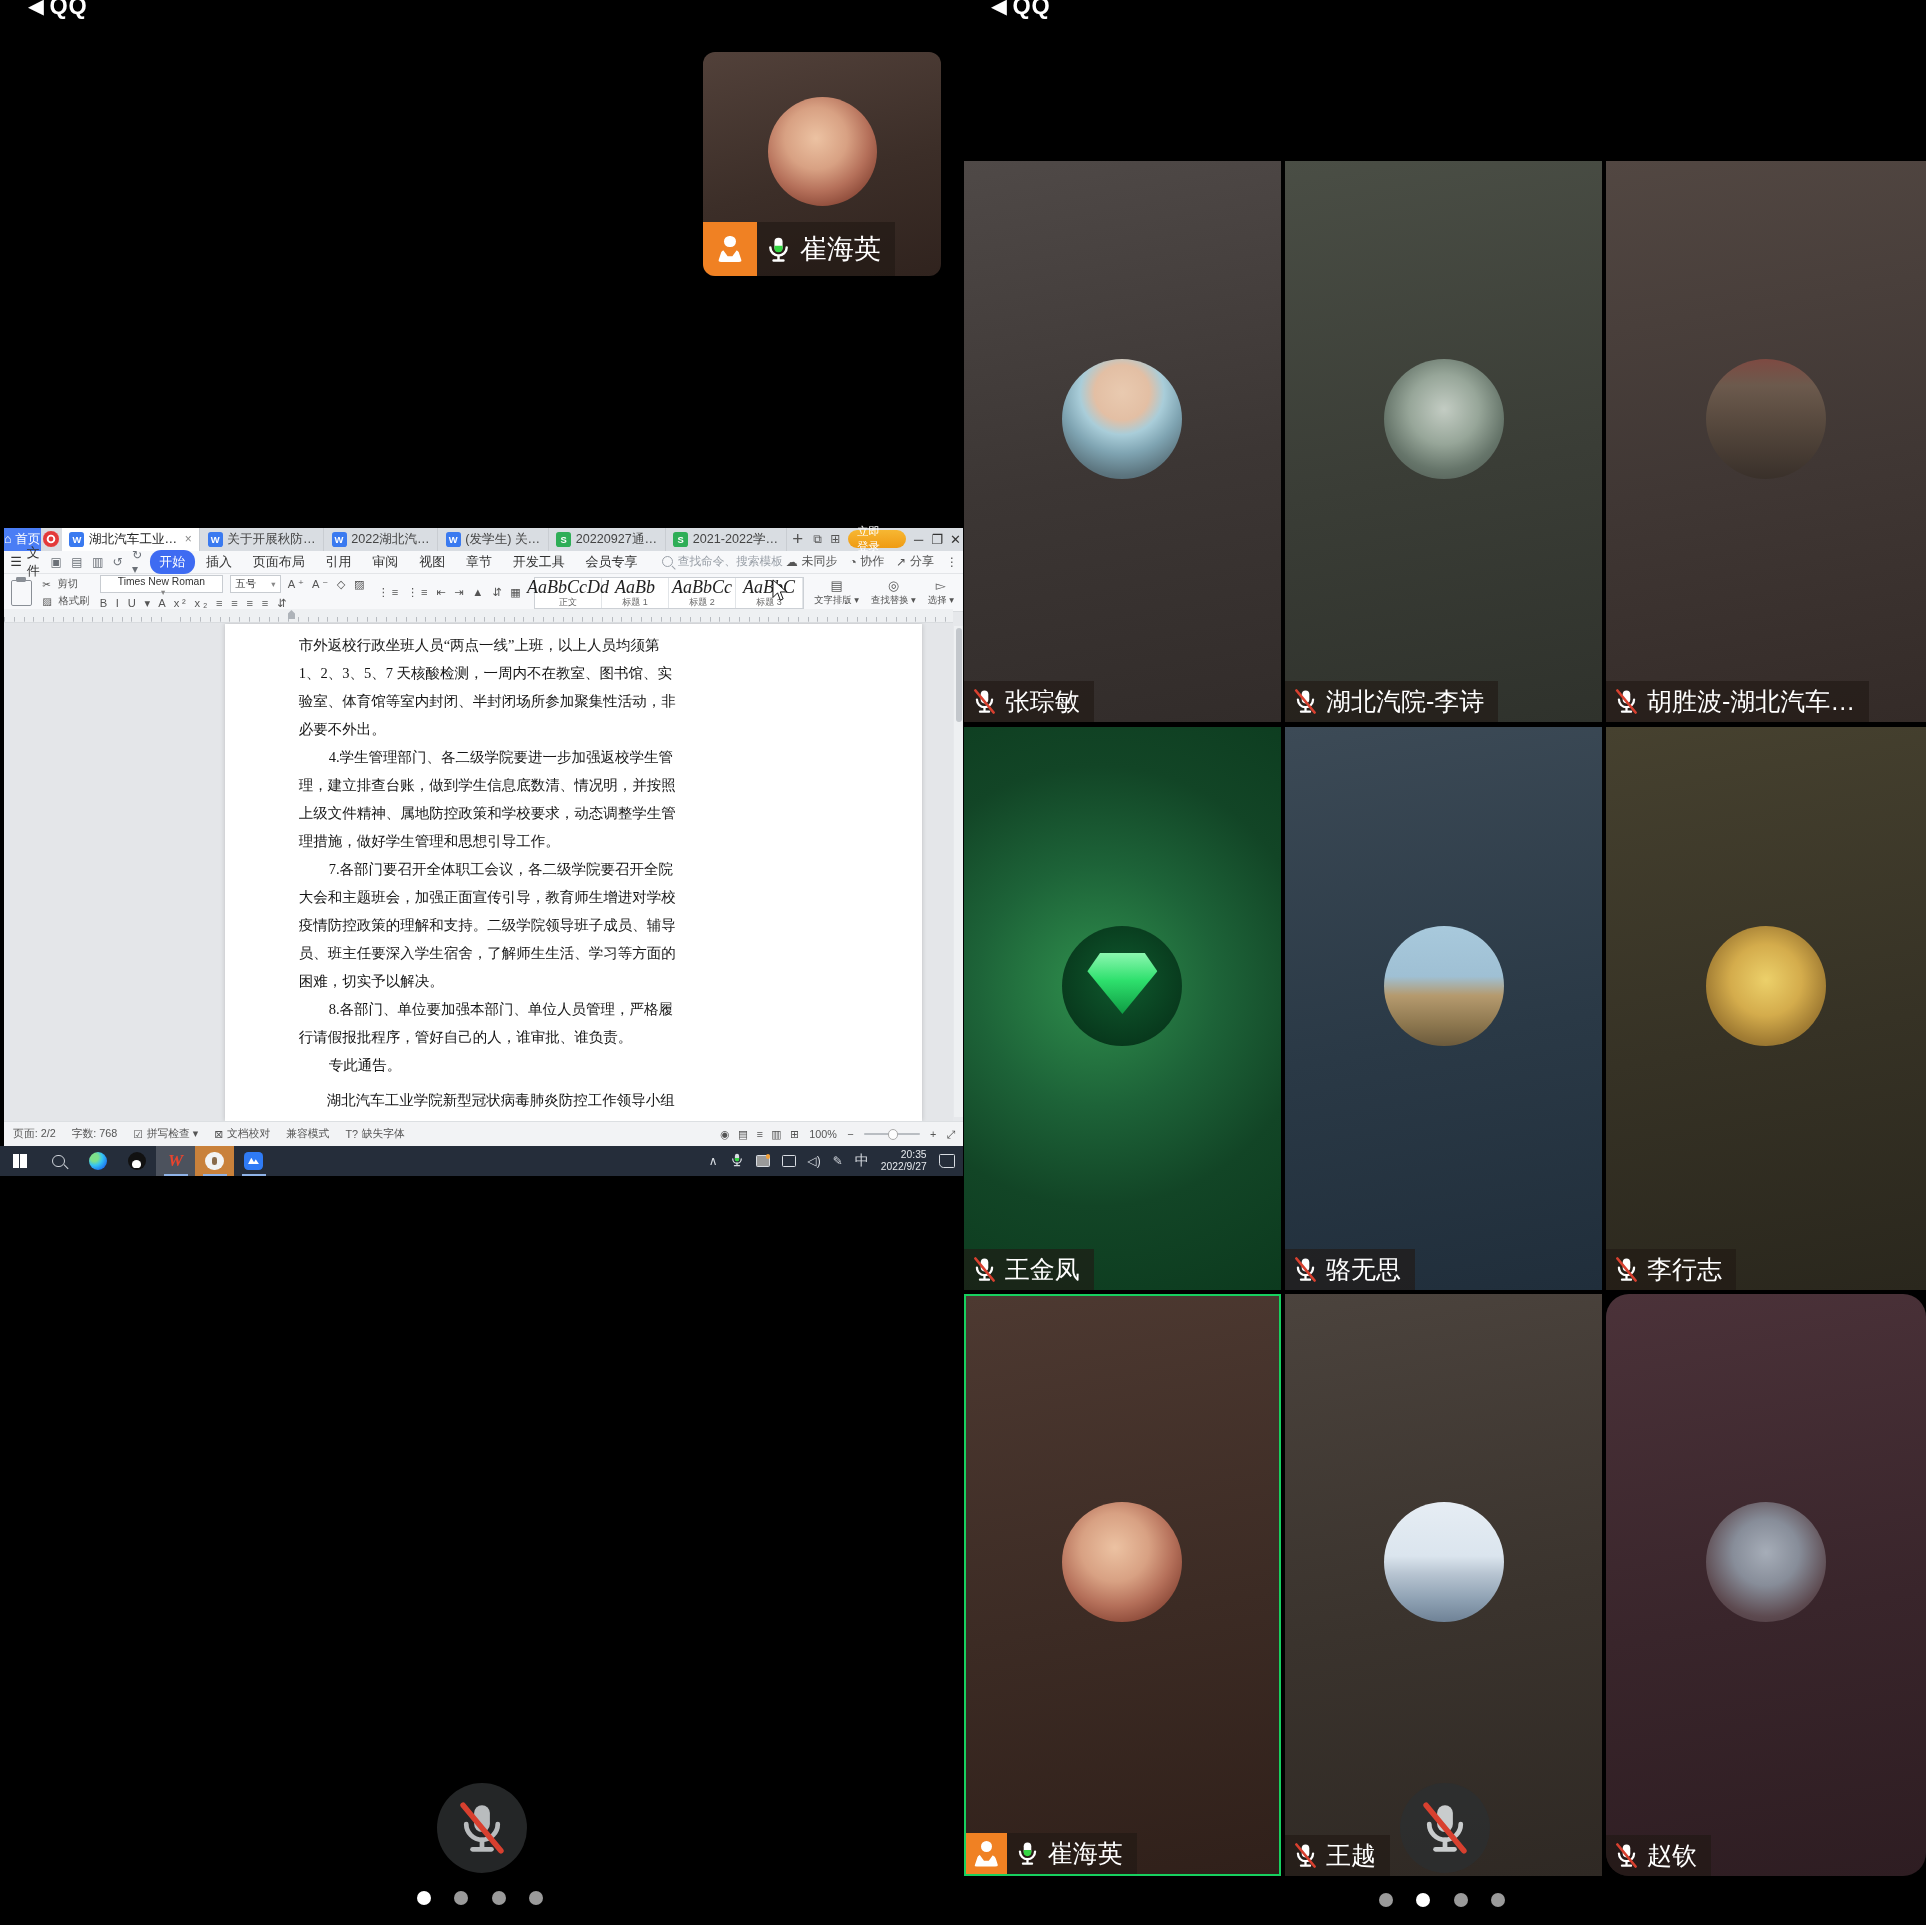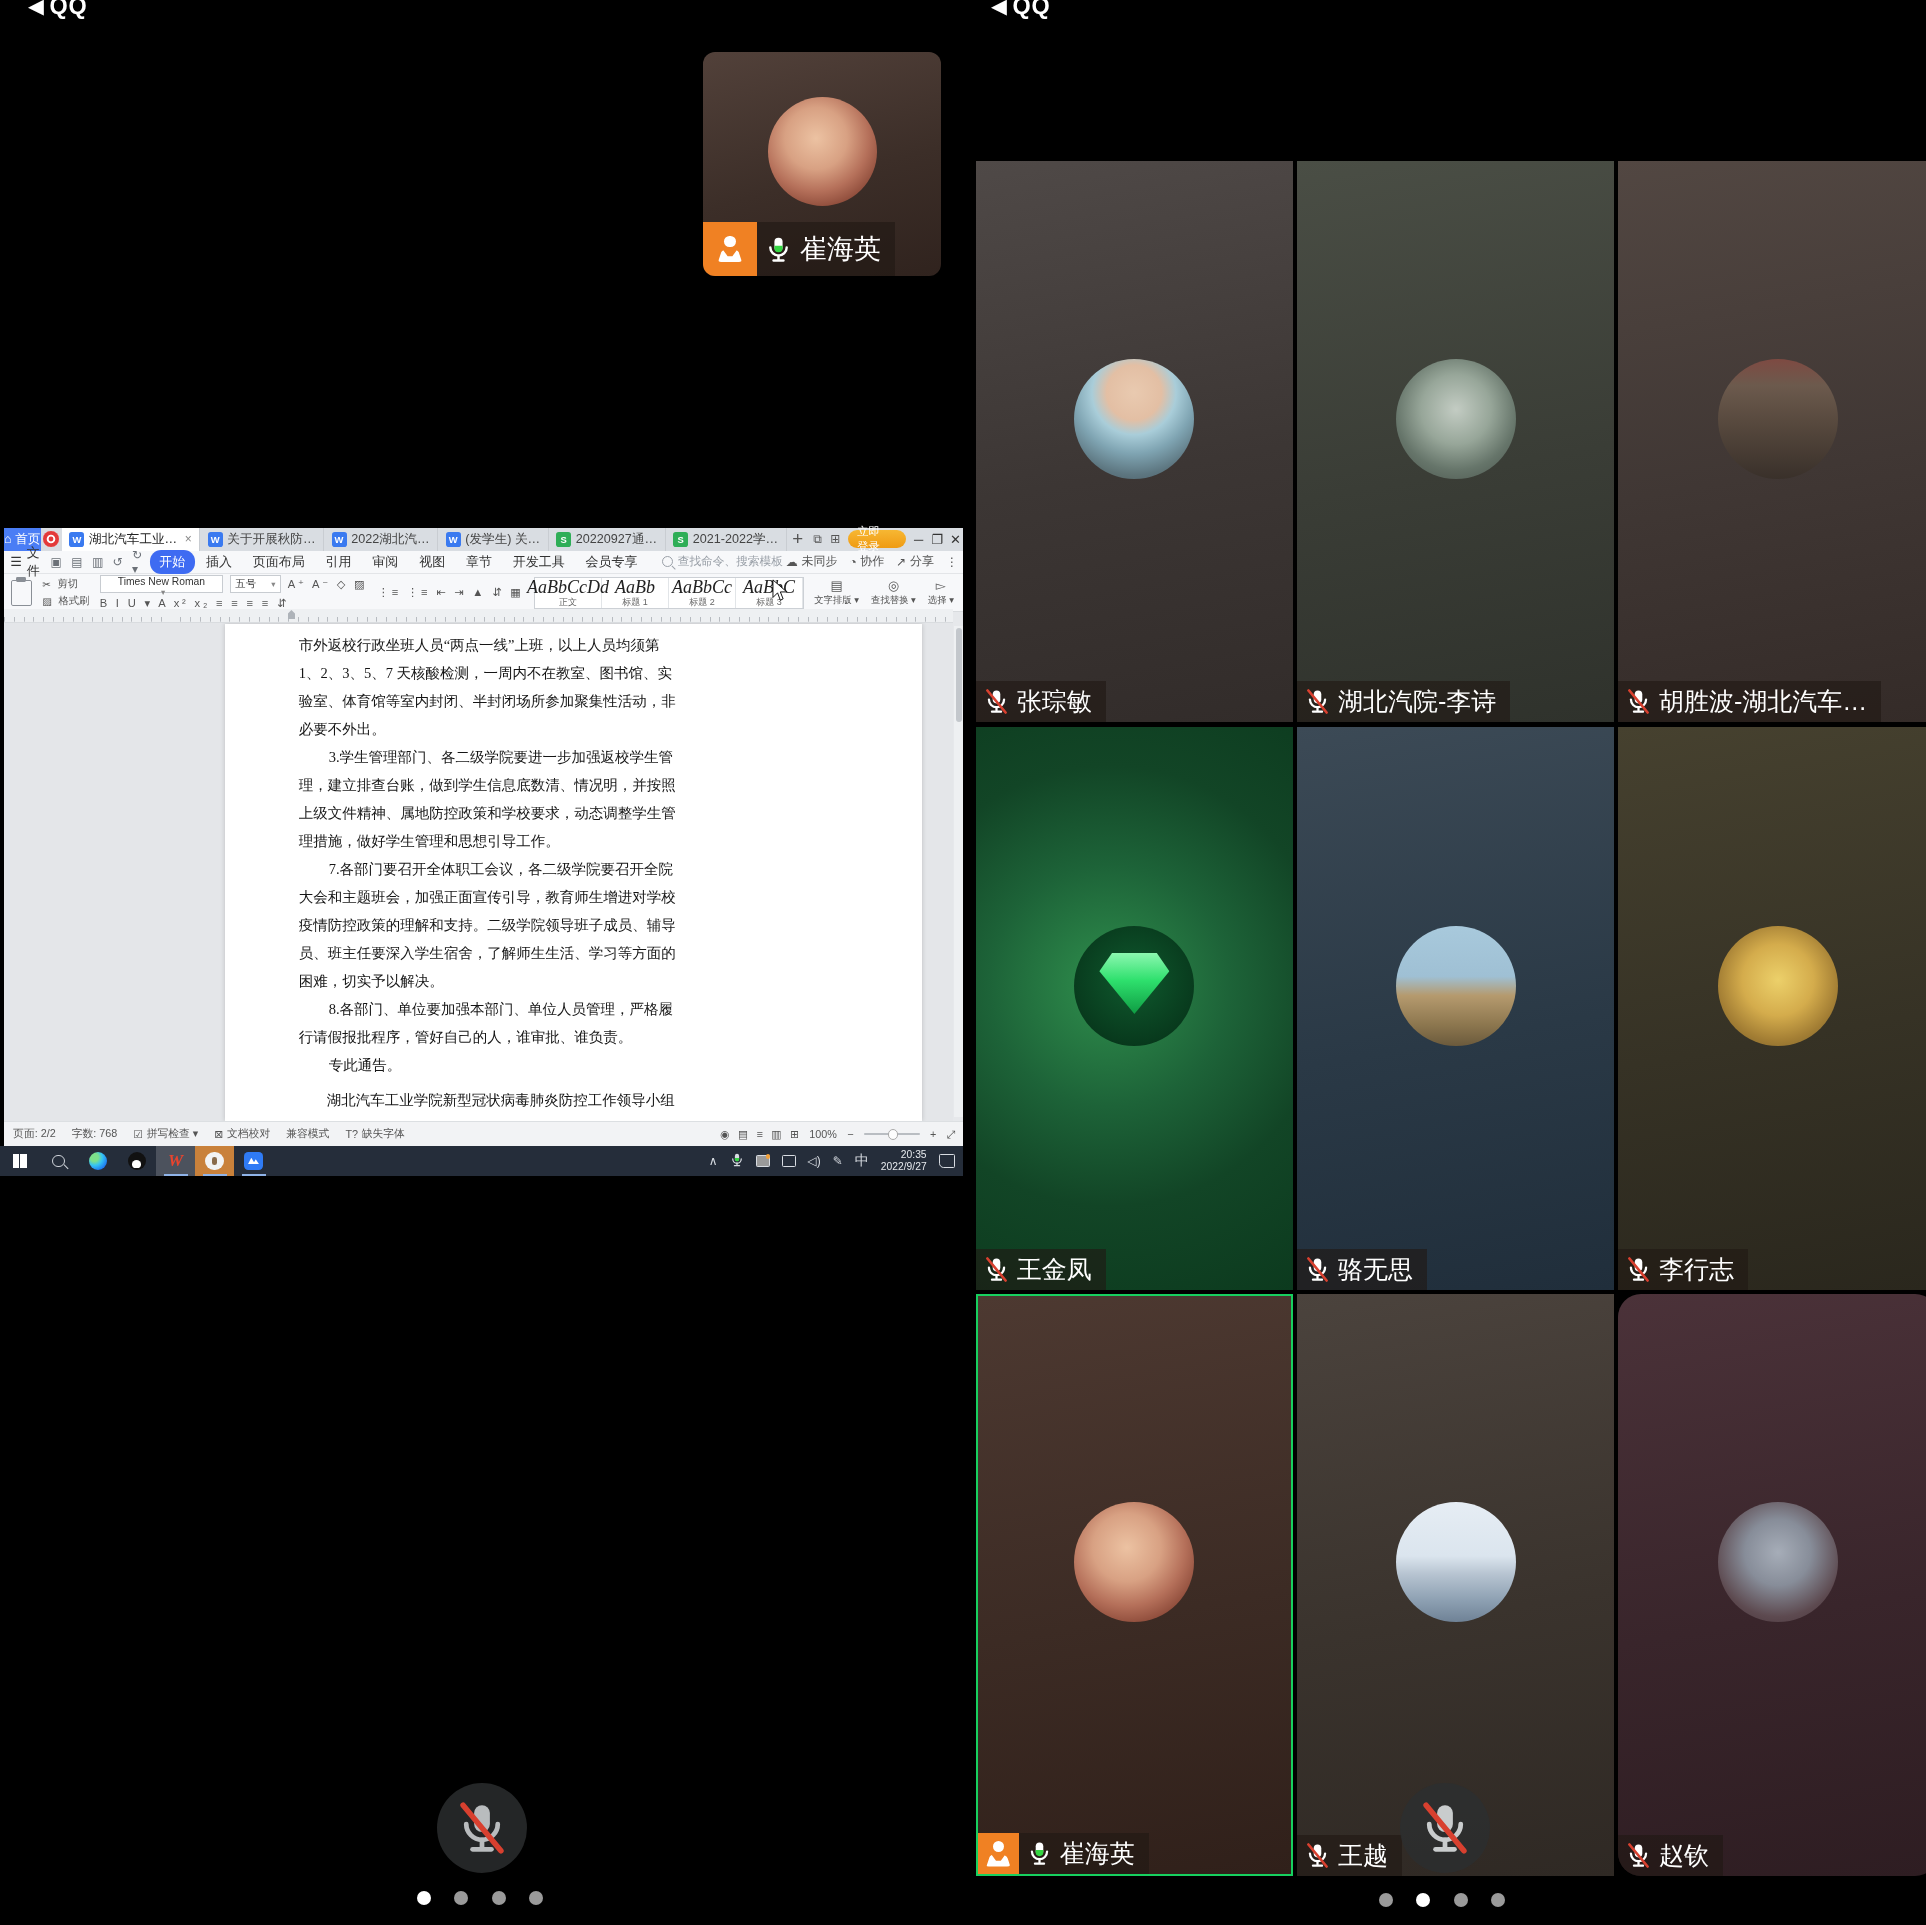--- a/index.html
+++ b/index.html
@@ -8,21 +8,21 @@
   .screen{position:absolute;top:0;width:963px;height:1925px;background:#000;overflow:hidden;}
   #screen-left{left:0;}
   #screen-right{left:963px;}
 
   
   .qq-back{position:absolute;top:-7.5px;left:28px;color:#fff;font-size:23.4px;font-weight:bold;
            display:flex;align-items:center;gap:4.7px;letter-spacing:0.9px;}
   .qq-back .tri{font-size:20.6px;}
 
   
-  .tile{position:absolute;overflow:hidden;margin-left:12px;}
+  .tile{position:absolute;overflow:hidden;}
   .tile.selected{border:2.8px solid #17d05f;box-sizing:border-box;}
   .avatar{position:absolute;left:50%;top:46%;width:120px;height:120px;margin:-60px 0 0 -60px;
           border-radius:50%;overflow:hidden;}
   .float-tile{position:absolute;left:703px;top:52px;width:238px;height:224px;border-radius:12px;
           overflow:hidden;background:linear-gradient(165deg,#52413a 0%,#3c2e28 55%,#30231e 100%);}
   .float-tile .avatar{width:109px;height:109px;margin:-54px 0 0 -54px;top:44%;}
 
   .tile-label{position:absolute;left:0;bottom:0;display:flex;align-items:stretch;height:41px;}
   .float-tile .tile-label{height:54px;}
   .label-main{background:rgba(32,24,19,.62);display:flex;align-items:center;gap:7.5px;padding:0 14px 0 8.4px;}
@@ -372,21 +372,21 @@
     <div class="ruler"></div>
     <div class="indent-marker"></div>
 
     <div class="doc-area">
       <div class="page">
         <div class="doc-text" id="doc-lines">
             <div class="line">市外返校行政坐班人员“两点一线”上班，以上人员均须第</div>
             <div class="line">1、2、3、5、7 天核酸检测，一周内不在教室、图书馆、实</div>
             <div class="line">验室、体育馆等室内封闭、半封闭场所参加聚集性活动，非</div>
             <div class="line">必要不外出。</div>
-            <div class="line indent">3.学生管理部门、各二级学院要进一步加强返校学生管</div>
+            <div class="line indent">4.学生管理部门、各二级学院要进一步加强返校学生管</div>
             <div class="line">理，建立排查台账，做到学生信息底数清、情况明，并按照</div>
             <div class="line">上级文件精神、属地防控政策和学校要求，动态调整学生管</div>
             <div class="line">理措施，做好学生管理和思想引导工作。</div>
             <div class="line indent">7.各部门要召开全体职工会议，各二级学院要召开全院</div>
             <div class="line">大会和主题班会，加强正面宣传引导，教育师生增进对学校</div>
             <div class="line">疫情防控政策的理解和支持。二级学院领导班子成员、辅导</div>
             <div class="line">员、班主任要深入学生宿舍，了解师生生活、学习等方面的</div>
             <div class="line">困难，切实予以解决。</div>
             <div class="line indent">8.各部门、单位要加强本部门、单位人员管理，严格履</div>
             <div class="line">行请假报批程序，管好自己的人，谁审批、谁负责。</div>

